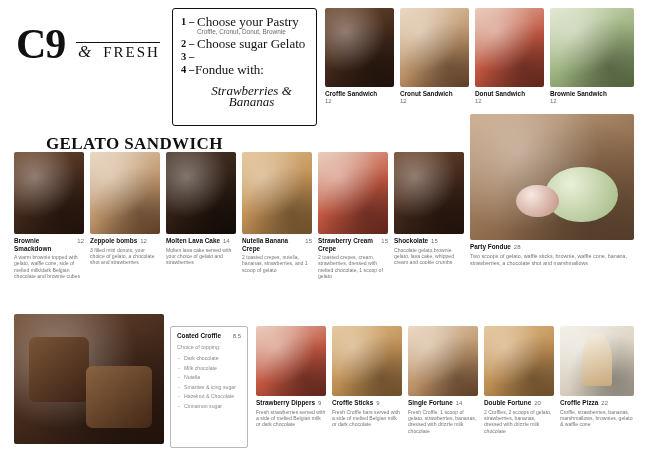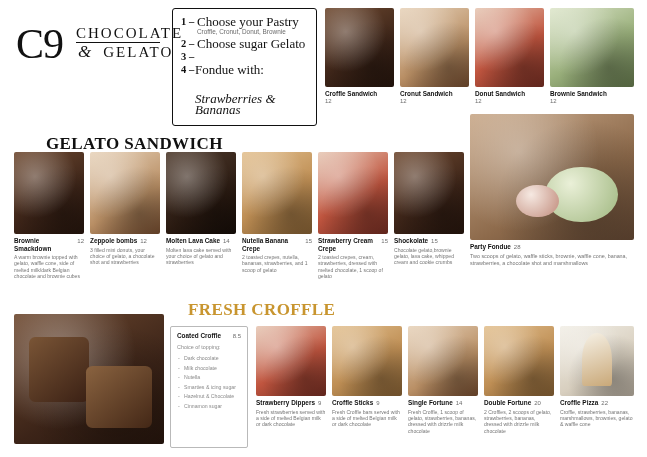--- a/index.html
+++ b/index.html
@@ -9,21 +9,21 @@
     font-family:"Liberation Sans", sans-serif;
     overflow:hidden;
     position:relative;
   }
   .page{position:absolute;inset:0;}
 
   
   .logo{position:absolute;left:14px;top:14px;width:150px;height:70px;}
   .logo .c9{
     font-family:"Liberation Serif", serif;
-    font-size:42px;font-weight:normal;color:#111;
+    font-size:42px;font-weight:bold;color:#111;
     position:absolute;left:2px;top:6px;letter-spacing:-1px;
   }
   .logo .words{position:absolute;left:62px;top:10px;}
   .logo .w1{font-family:"Liberation Serif", serif;font-size:15px;letter-spacing:2px;color:#111;}
   .logo .amp{font-family:"Liberation Serif", serif;font-size:17px;font-style:italic;color:#111;margin-left:2px;}
   .logo .w2{font-family:"Liberation Serif", serif;font-size:15px;letter-spacing:2px;color:#111;margin-left:12px;}
   .logo .line{position:absolute;left:62px;top:28px;width:84px;height:1px;background:#111;}
 
   
   .steps{
@@ -88,22 +88,22 @@
   .coated li:before{content:"-";position:absolute;left:-6px;color:#8a8a8a;}
 </style>
 </head>
 <body>
 
 <div class="page">
 
   <div class="logo">
     <div class="c9">C9</div>
     <div class="words">
-      <span class="w1">CHOCOLATE</span><br>
-      <span class="amp">&amp;</span><span class="w2">GELATO</span>
+      <br>
+      <span class="amp">&amp;</span><span class="w2">FRESH</span>
     </div>
     <div class="line"></div>
   </div>
 
   <div class="steps">
     <div class="step">
       <div class="num">1 –</div>
       <div>
         <div class="txt">Choose your Pastry</div>
         <div class="sub">Croffle, Cronut, Donut, Brownie</div>
@@ -115,21 +115,21 @@
         <div class="txt">Choose sugar Gelato</div>
       </div>
     </div>
     <div class="step">
       <div class="num">3 –</div>
     </div>
     <div class="step">
       <div class="num">4 –</div>
       <div>
         <div class="txt">Fondue with:</div>
-        <div class="txt" style="font-style:italic;margin-top:18px;">Strawberries &amp; Bananas</div>
+        <div class="txt" style="font-style:italic;margin-top:10px;text-align:center;">Strawberries &amp; Bananas</div>
       </div>
     </div>
   </div>
 
   <div class="card" style="left:325px;top:8px;width:69px;height:86px;">
     <div class="ph choc" style="height:79px;"></div>
     <div class="cap-row">
       <span class="cap-name">Croffle Sandwich</span>
     </div>
     <div class="cap-price">12</div>
@@ -220,21 +220,20 @@
       <div class="blob" style="left:46%;top:42%;width:44%;height:44%;background:radial-gradient(circle at 35% 30%,#eaf0d8,#9fb77f);"></div>
       <div class="blob" style="left:28%;top:56%;width:26%;height:26%;background:radial-gradient(circle at 35% 30%,#f6e9e2,#c08a7a);"></div>
     </div>
     <div class="cap-row">
       <span class="cap-name">Party Fondue</span>
       <span class="cap-price">28</span>
     </div>
     <div class="cap-desc" style="font-size:5.4px;line-height:7px;">Two scoops of gelato, waffle sticks, brownie, waffle cone, banana, strawberries, a chocolate shot and marshmallows</div>
   </div>
 
-  <div class="sect-title" id="t-croffle">FRESH CROFFLE</div>
 
   <div class="card" style="left:14px;top:314px;width:150px;height:130px;">
     <div class="ph choc" style="height:130px;">
       <div class="blob" style="left:10%;top:18%;width:40%;height:50%;border-radius:10%;background:linear-gradient(140deg,#7a5536,#3a2014);"></div>
       <div class="blob" style="left:48%;top:40%;width:44%;height:48%;border-radius:10%;background:linear-gradient(140deg,#8a6340,#432716);"></div>
     </div>
   </div>
 
   <div class="coated">
     <div class="hdr">

